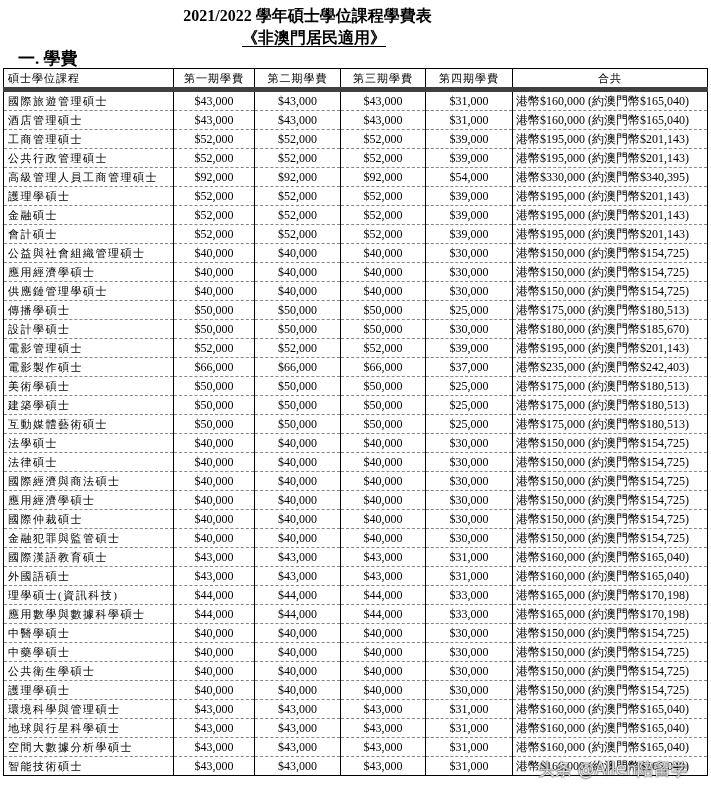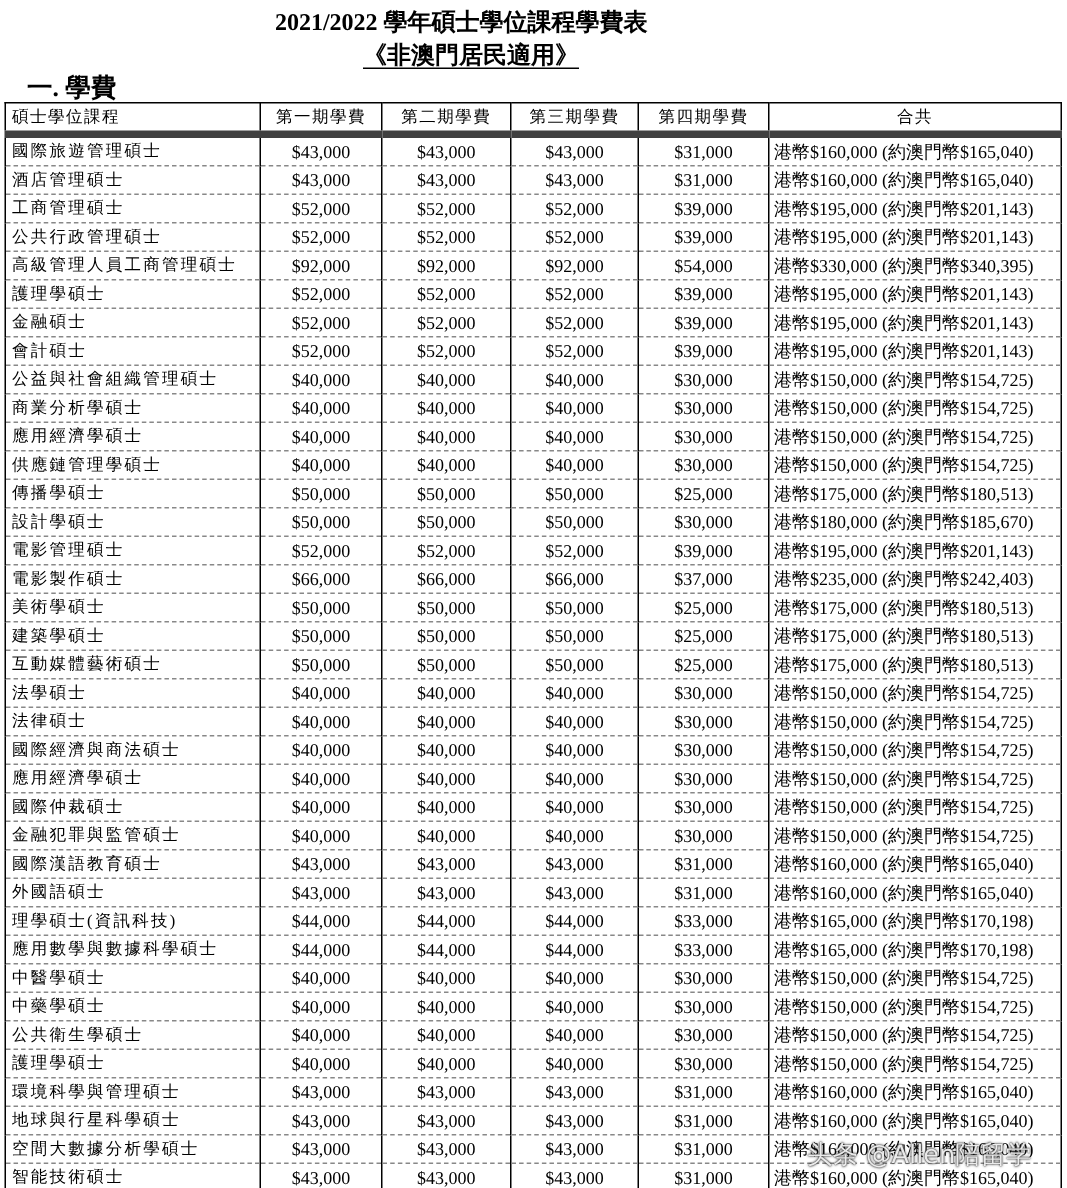--- a/index.html
+++ b/index.html
@@ -145,28 +145,20 @@
       </tr>
       <tr>
         <td class="name">公益與社會組織管理碩士</td>
         <td class="num">$40,000</td>
         <td class="num">$40,000</td>
         <td class="num">$40,000</td>
         <td class="num">$30,000</td>
         <td class="total">港幣$150,000 (約澳門幣$154,725)</td>
       </tr>
       <tr>
-        <td class="name">商業分析學碩士</td>
-        <td class="num">$40,000</td>
-        <td class="num">$40,000</td>
-        <td class="num">$40,000</td>
-        <td class="num">$30,000</td>
-        <td class="total">港幣$150,000 (約澳門幣$154,725)</td>
-      </tr>
-      <tr>
         <td class="name">應用經濟學碩士</td>
         <td class="num">$40,000</td>
         <td class="num">$40,000</td>
         <td class="num">$40,000</td>
         <td class="num">$30,000</td>
         <td class="total">港幣$150,000 (約澳門幣$154,725)</td>
       </tr>
       <tr>
         <td class="name">供應鏈管理學碩士</td>
         <td class="num">$40,000</td>

